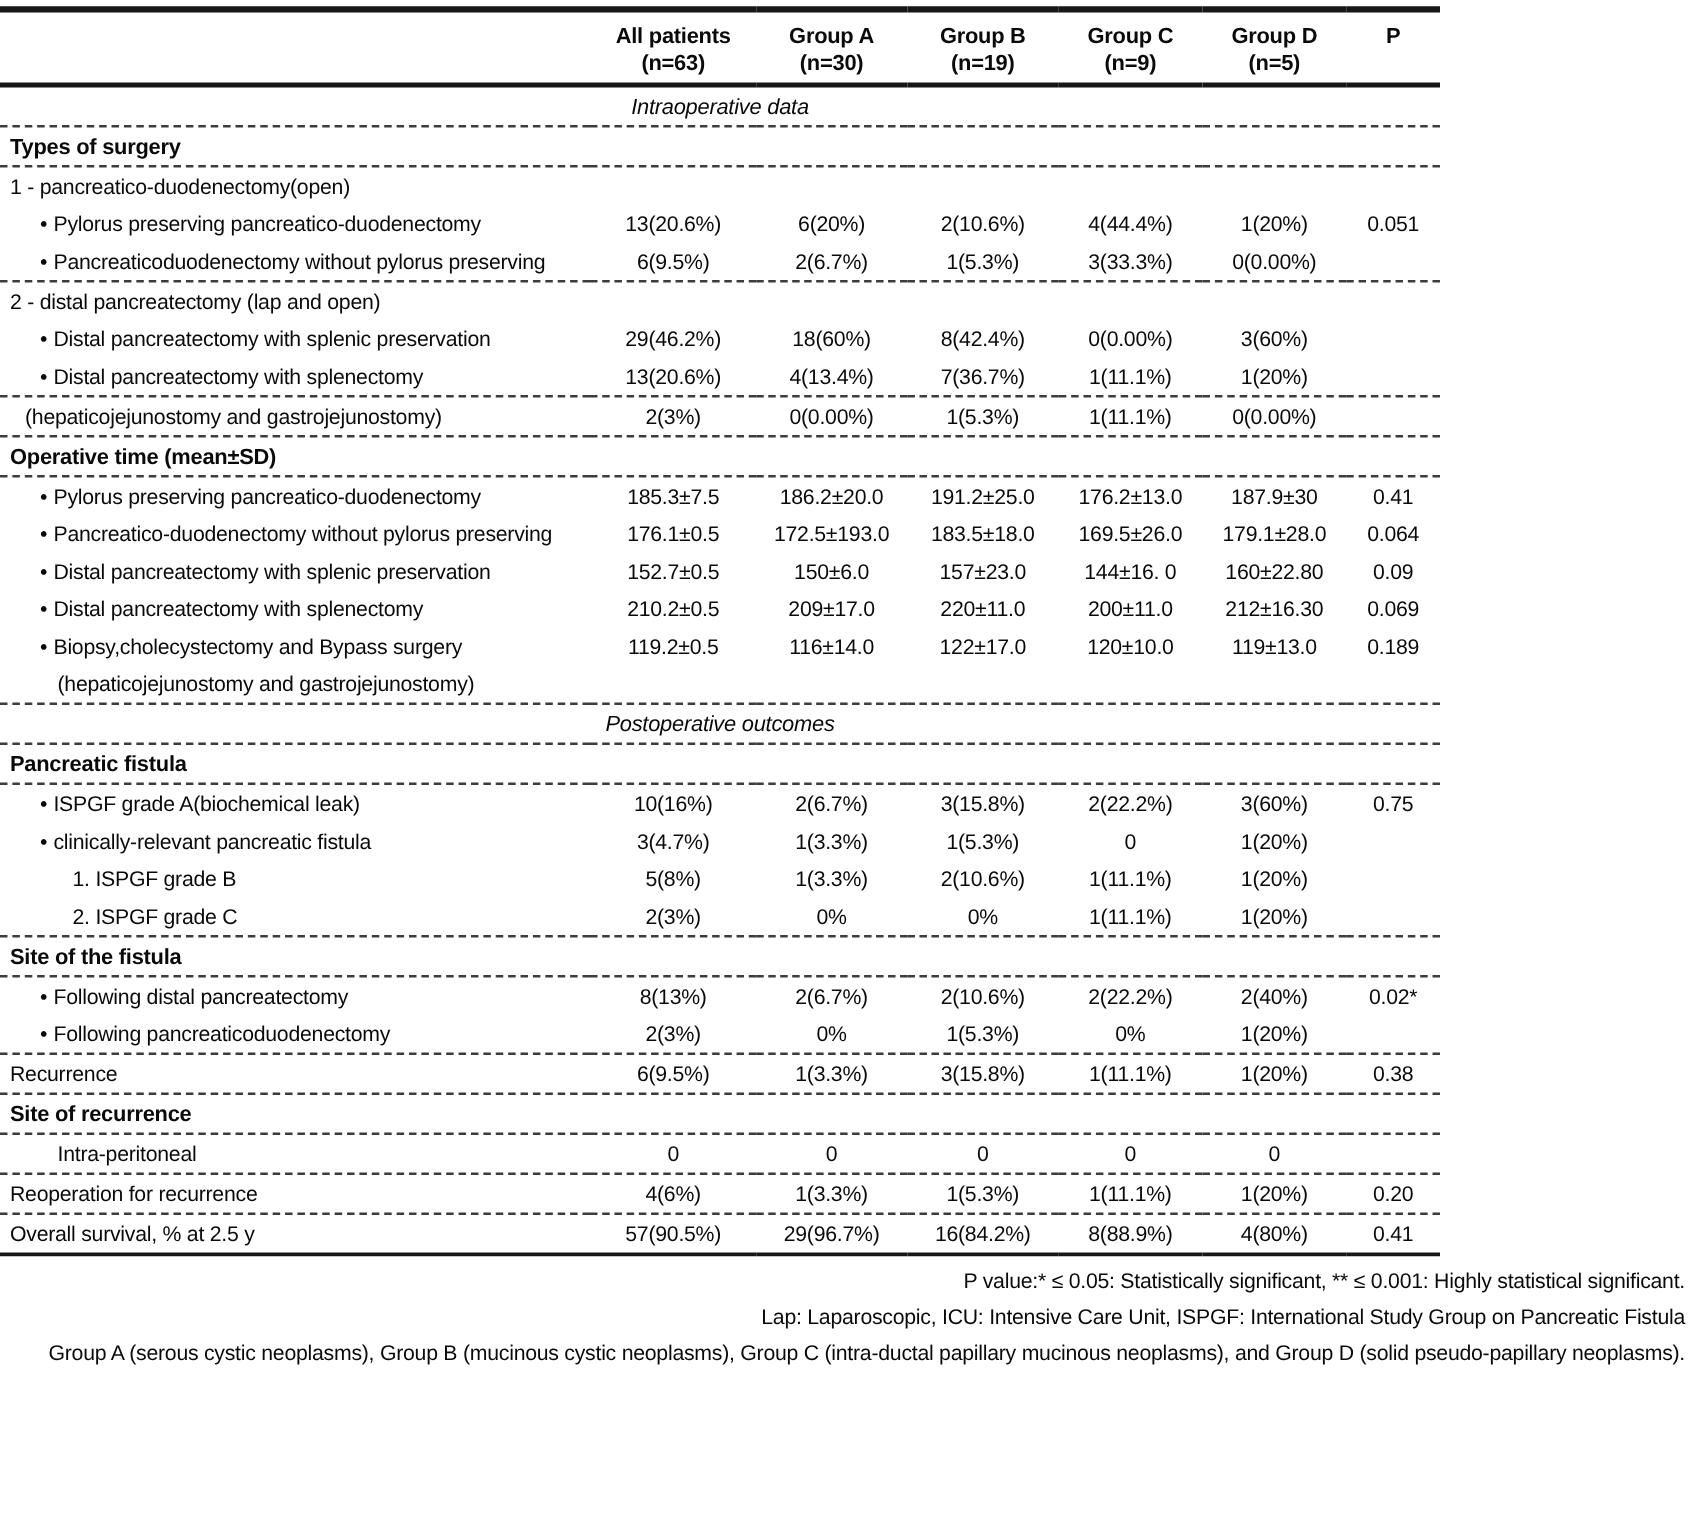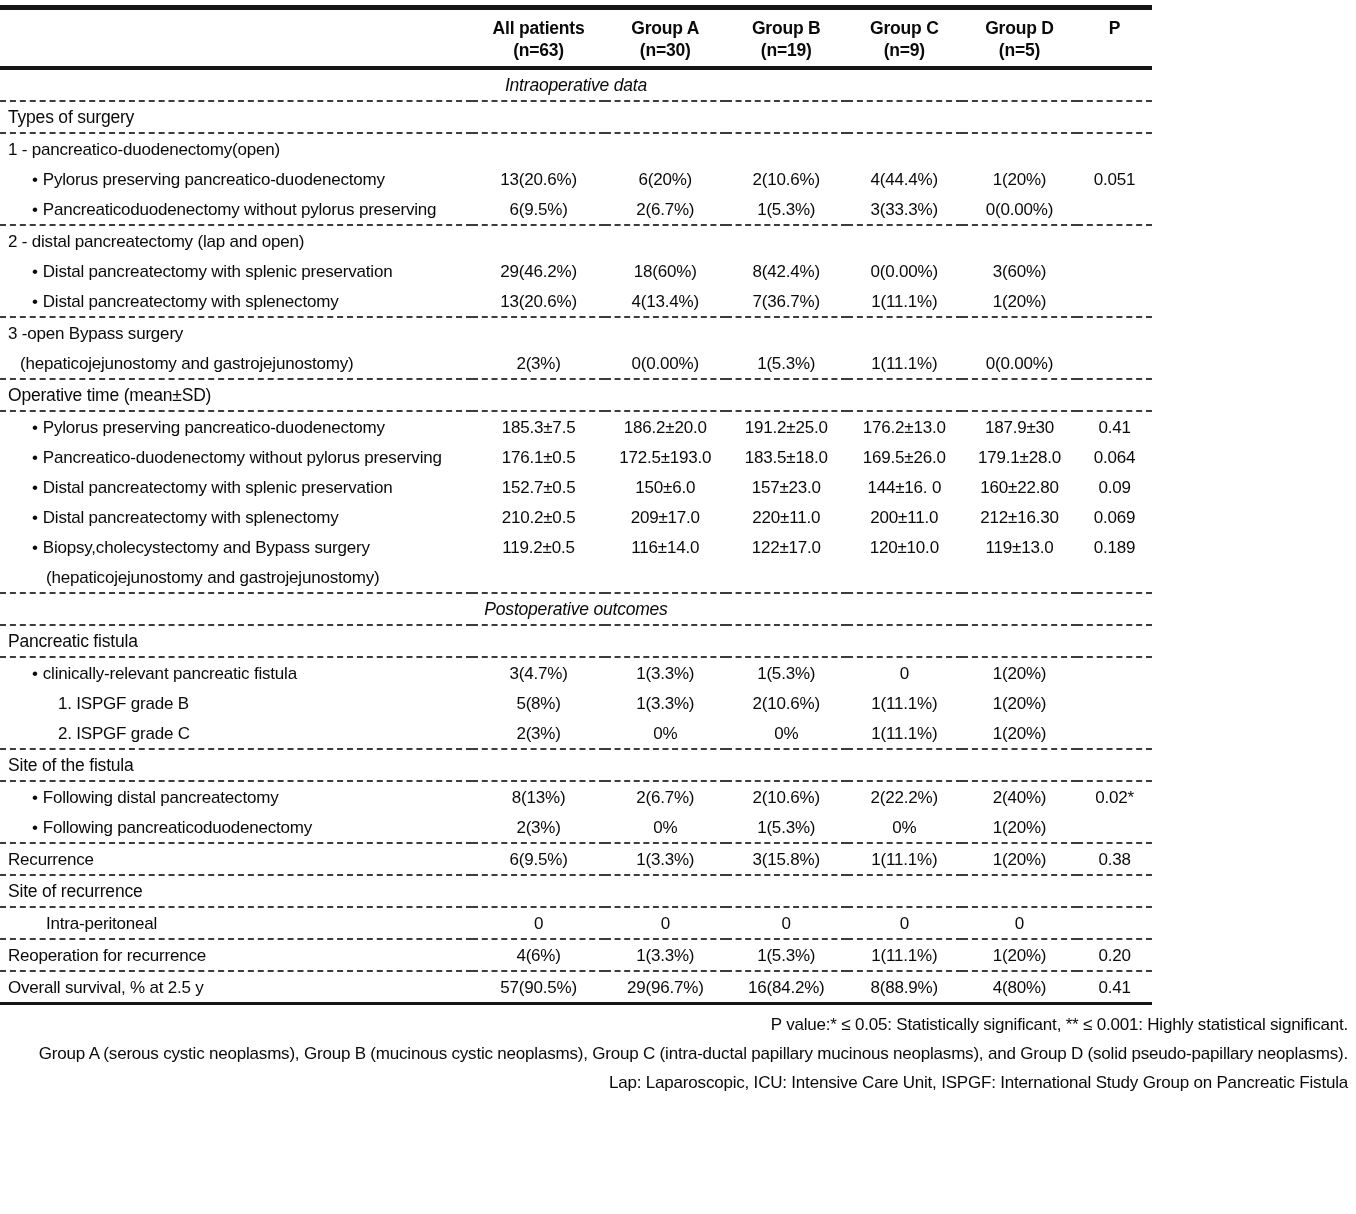--- a/index.html
+++ b/index.html
@@ -42,21 +42,21 @@
     padding:3px 0 2px 0;
     line-height:25px;
     vertical-align:bottom;
     overflow:hidden;
     white-space:nowrap;
   }
   td.lbl { text-align:left; }
   td.val { text-align:center; }
 
   tr.type-section td {
-    font-weight:normal;
+    font-weight:bold;
     font-size:17.5px;
   }
   td.span-cell {
     text-align:center;
     font-style:italic;
     font-size:17.5px;
   }
 
   .ind0 { padding-left:8px; }
   .ind1 { padding-left:20px; }
@@ -173,29 +173,20 @@
         </tr>
         <tr class="sep-dashed type-row">
           <td class="lbl ind2"><span class="bullet">•</span>Distal pancreatectomy with splenectomy</td>
           <td class="val">13(20.6%)</td>
           <td class="val">4(13.4%)</td>
           <td class="val">7(36.7%)</td>
           <td class="val">1(11.1%)</td>
           <td class="val">1(20%)</td>
           <td class="val"></td>
         </tr>
-        <tr class="sep-none type-row">
-          <td class="lbl ind0">3 -open Bypass surgery</td>
-          <td class="val"></td>
-          <td class="val"></td>
-          <td class="val"></td>
-          <td class="val"></td>
-          <td class="val"></td>
-          <td class="val"></td>
-        </tr>
         <tr class="sep-dashed type-row">
           <td class="lbl ind1">(hepaticojejunostomy and gastrojejunostomy)</td>
           <td class="val">2(3%)</td>
           <td class="val">0(0.00%)</td>
           <td class="val">1(5.3%)</td>
           <td class="val">1(11.1%)</td>
           <td class="val">0(0.00%)</td>
           <td class="val"></td>
         </tr>
         <tr class="sep-dashed type-section">
@@ -253,20 +244,29 @@
           <td class="val"></td>
           <td class="val"></td>
           <td class="val"></td>
           <td class="val"></td>
         </tr>
         <tr class="sep-dashed type-span">
           <td colspan="7" class="span-cell">Postoperative outcomes</td>
         </tr>
         <tr class="sep-dashed type-section">
           <td colspan="7" class="lbl ind0">Pancreatic fistula</td>
+        </tr>
+        <tr class="sep-none type-row">
+          <td class="lbl ind2"><span class="bullet">•</span>ISPGF grade A(biochemical leak)</td>
+          <td class="val">10(16%)</td>
+          <td class="val">2(6.7%)</td>
+          <td class="val">3(15.8%)</td>
+          <td class="val">2(22.2%)</td>
+          <td class="val">3(60%)</td>
+          <td class="val">0.75</td>
         </tr>
         <tr class="sep-none type-row">
           <td class="lbl ind2"><span class="bullet">•</span>clinically-relevant pancreatic fistula</td>
           <td class="val">3(4.7%)</td>
           <td class="val">1(3.3%)</td>
           <td class="val">1(5.3%)</td>
           <td class="val">0</td>
           <td class="val">1(20%)</td>
           <td class="val"></td>
         </tr>
@@ -345,16 +345,16 @@
           <td class="val">29(96.7%)</td>
           <td class="val">16(84.2%)</td>
           <td class="val">8(88.9%)</td>
           <td class="val">4(80%)</td>
           <td class="val">0.41</td>
         </tr>
       </tbody>
   </table>
   <div class="footnotes" id="footnotes">
       <p>P value:* ≤ 0.05: Statistically significant, ** ≤ 0.001: Highly statistical significant.</p>
+      <p>Lap: Laparoscopic, ICU: Intensive Care Unit, ISPGF: International Study Group on Pancreatic Fistula</p>
       <p>Group A (serous cystic neoplasms), Group B (mucinous cystic neoplasms), Group C (intra-ductal papillary mucinous neoplasms), and Group D (solid pseudo-papillary neoplasms).</p>
-      <p>Lap: Laparoscopic, ICU: Intensive Care Unit, ISPGF: International Study Group on Pancreatic Fistula</p>
     </div>
 </div>
 
 </body></html>

